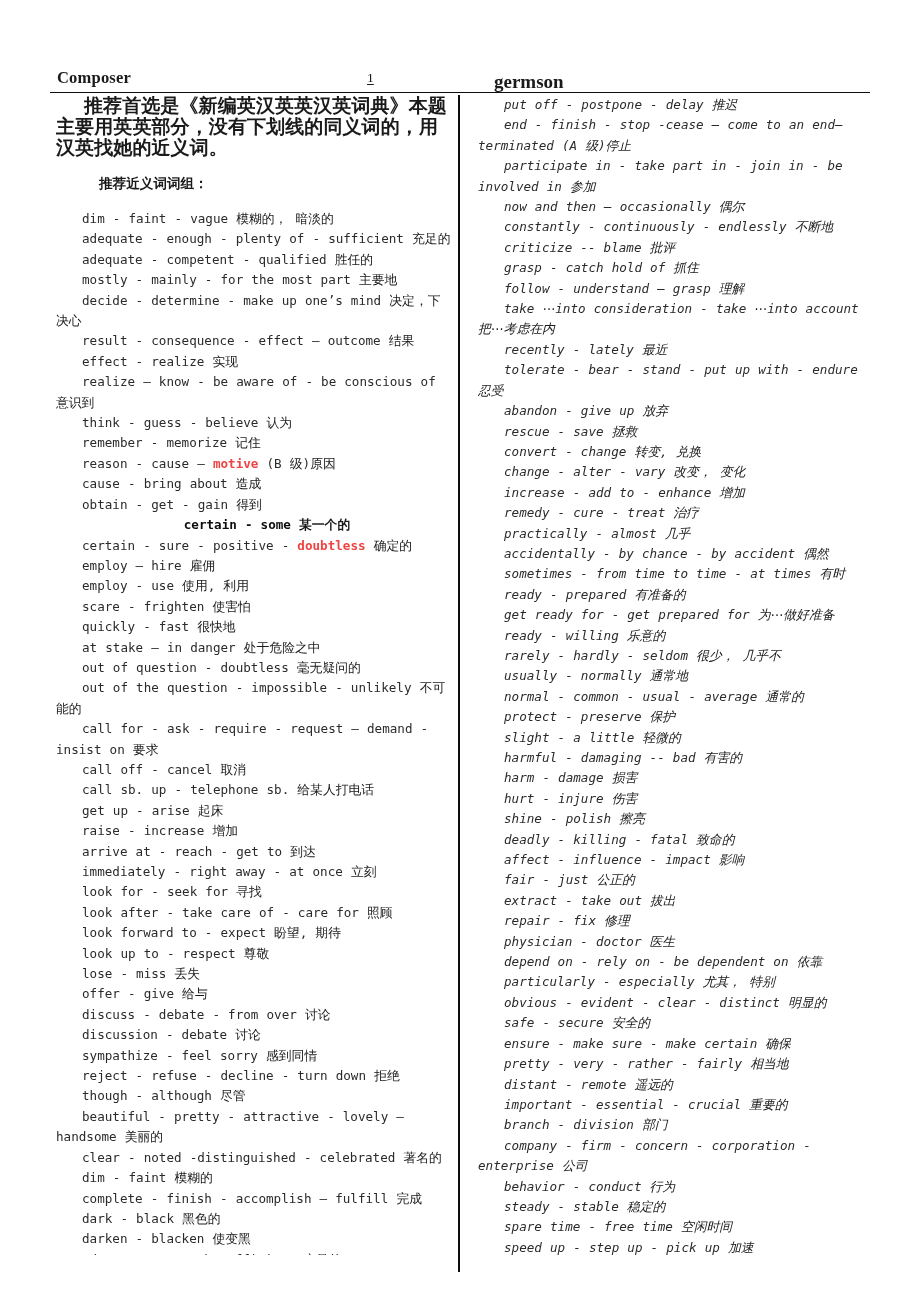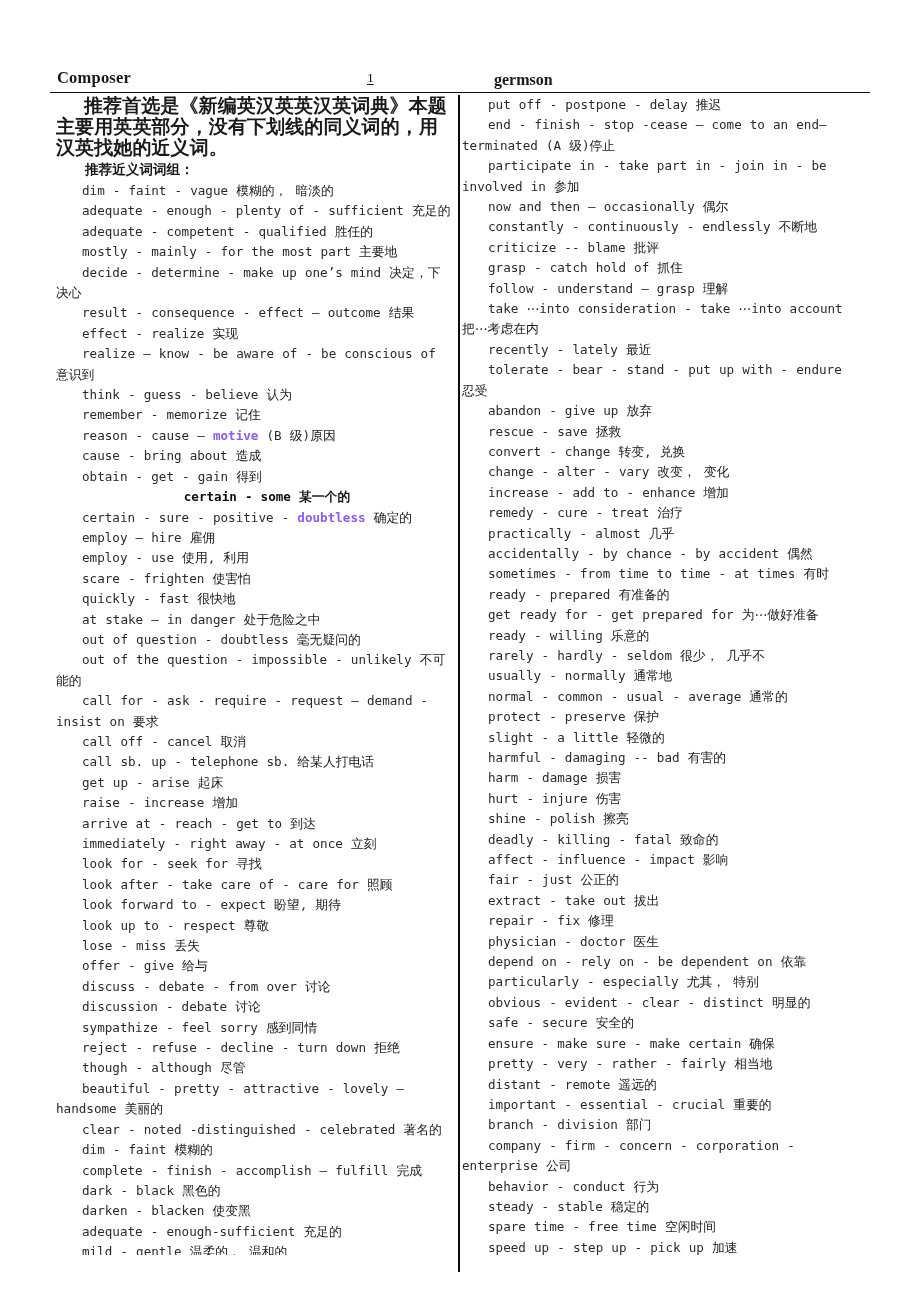--- a/index.html
+++ b/index.html
@@ -48,21 +48,21 @@
     font-size: 13.5px;
     text-decoration: underline;
     text-underline-offset: 2px;
   }
   .hdr-right {
     position: absolute;
     left: 437px;
     top: 3px;
     font-family: "Liberation Serif", "DejaVu Serif", serif;
     font-weight: bold;
-    font-size: 16px;
+    font-size: 19px;
     white-space: nowrap;
   }
   .header-rule {
     position: absolute;
     left: 50px;
     top: 92px;
     width: 820px;
     height: 0;
     border-top: 1.6px solid #0d0d0d;
   }
@@ -76,21 +76,21 @@
     height: 1160px;
   }
   .col {
     position: absolute;
     top: 0;
     width: 396px;
     height: 1160px;
     overflow: hidden;
   }
   .col-left  { left: 6px; }
-  .col-right { left: 412px; }
+  .col-right { left: 428px; font-style: italic; }
 
   .col-divider {
     position: absolute;
     left: 408px;
     top: 0;
     width: 0;
     height: 1177px;
     border-left: 2px solid #0d0d0d;
   }
 
@@ -103,35 +103,35 @@
     text-indent: 28px;
     margin: 0 0 0 0;
     letter-spacing: .1px;
   }
   .zh-sub {
     font-family: "DejaVu Sans", "Liberation Sans", sans-serif;
     font-weight: bold;
     font-size: 13.6px;
     line-height: 21px;
     text-indent: 28px;
-    margin: 1px;
+    margin: 15px;
   }
 
   .entry {
     font-family: "DejaVu Sans Mono", "Liberation Mono", monospace;
     font-size: 12.6px;
     line-height: 20.4px;
     text-indent: 26px;
     margin: 0;
     color: #2a2a2a;
     word-spacing: .5px;
     white-space: normal;
   }
   .entry.b { font-weight: bold; color: #0d0d0d; text-align: center; }
-  .entry .bold { font-weight: bold; color: #8b5cf6; }
+  .entry .bold { font-weight: bold; color: #ef4444; }
   .entry .zh {
     font-family: "DejaVu Sans", "Liberation Sans", sans-serif;
     font-size: 12.8px;
     color: #1a1a1a;
   }
 </style>
 </head>
 <body>
 
 <div class="page">

